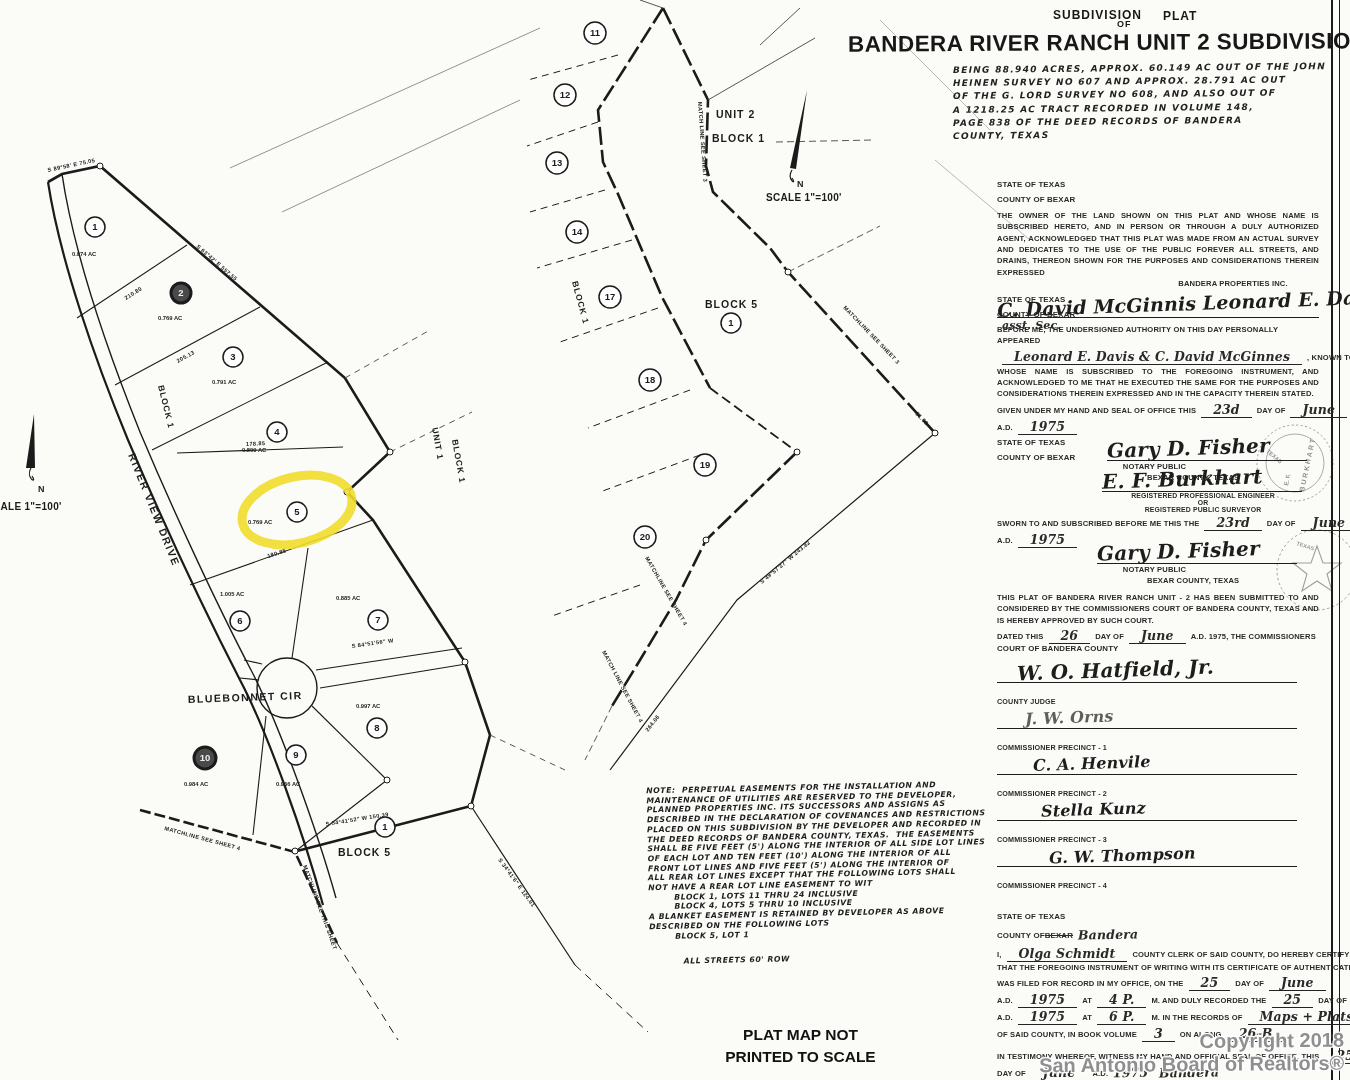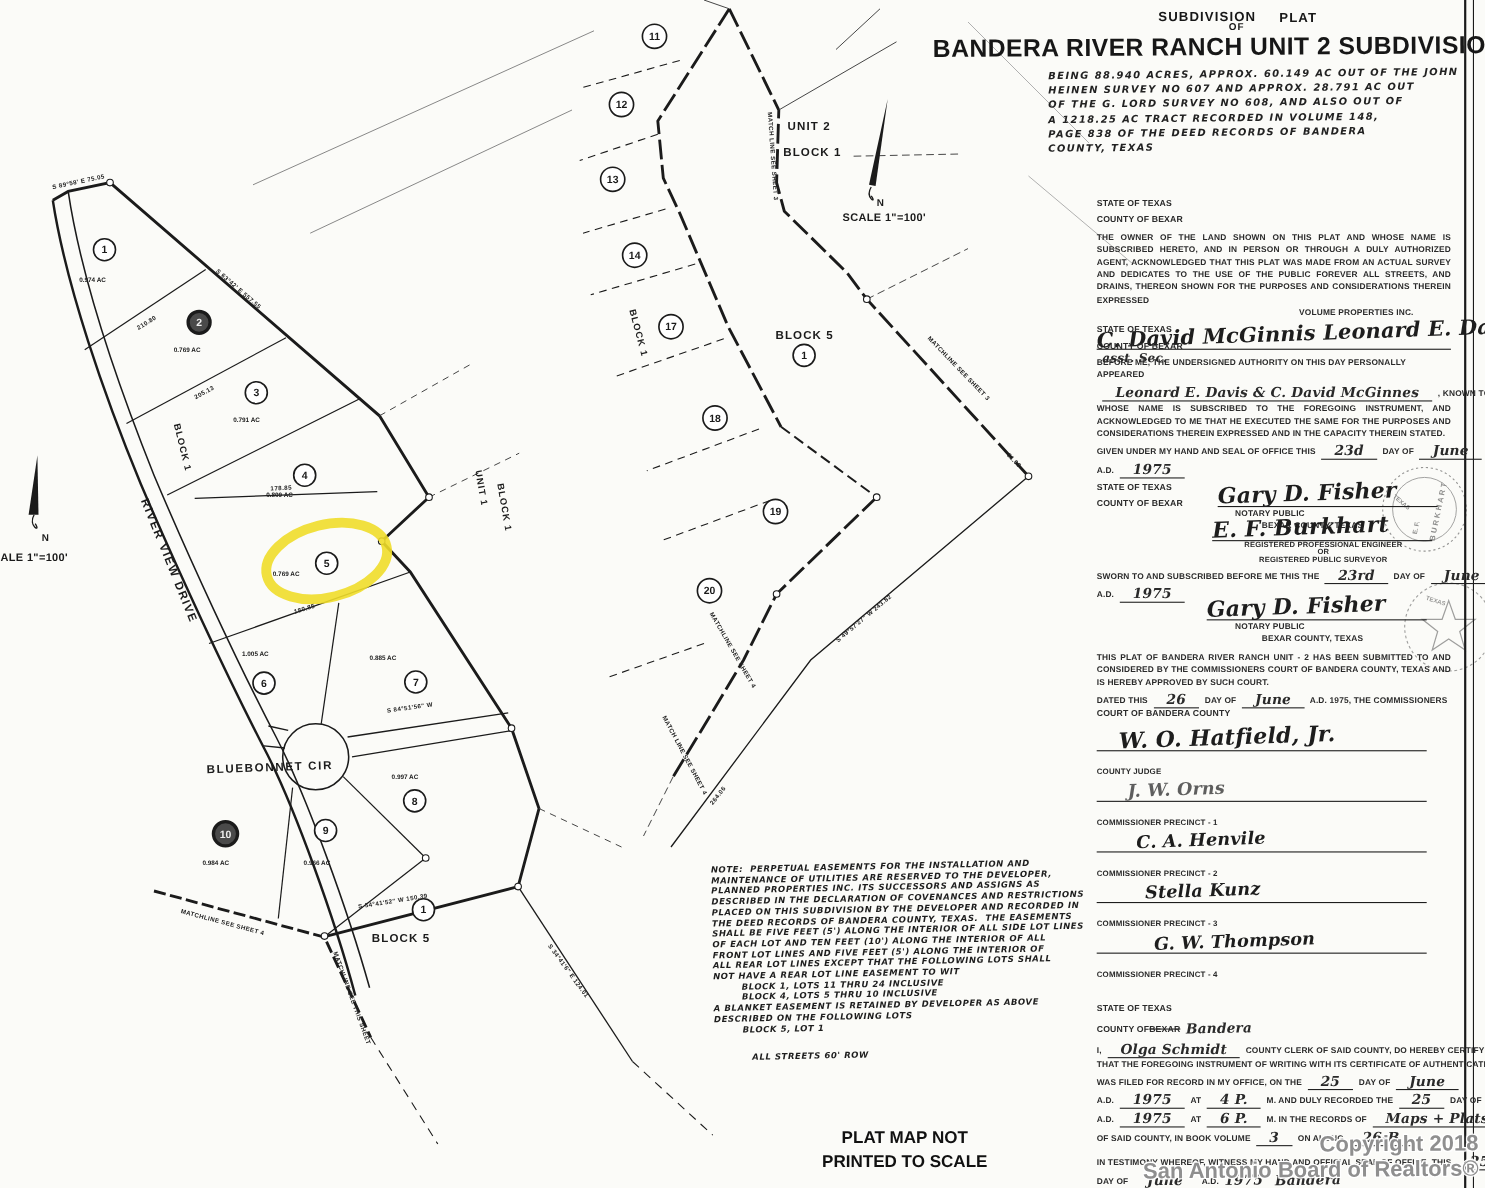--- a/index.html
+++ b/index.html
@@ -31,21 +31,21 @@
               letter-spacing:.4px;white-space:nowrap;transform:rotate(-.4deg);}
   #title-desc{position:absolute;left:108px;top:58px;width:380px;}
   .desc-line{font:italic 700 9px/13.2px "DejaVu Sans",sans-serif;letter-spacing:1.3px;
              color:#222;white-space:nowrap;transform:rotate(-.6deg);}
   
   #note-block{position:absolute;left:648px;top:783px;width:310px;transform:rotate(-1.2deg);}
   .note-line{font:italic 700 7.7px/9.7px "DejaVu Sans",sans-serif;letter-spacing:.55px;
              color:#1e1e1e;white-space:pre;}
   #streets-line{margin-top:16px;margin-left:34px;}
   
-  #footer-scale{position:absolute;left:715px;top:1024px;width:215px;text-align:center;
+  #footer-scale{position:absolute;left:693px;top:1024px;width:215px;text-align:center;
                 font:800 15.5px/22px "Liberation Sans",sans-serif;color:#111;}
   #watermark{position:absolute;right:6px;bottom:4px;text-align:right;
              font:800 20px/23px "Liberation Sans",sans-serif;color:#8f8f8f;
              text-shadow:-1px -1px 0 #fff,1px -1px 0 #fff,-1px 1px 0 #fff,1px 1px 0 #fff,0 0 3px #fff;
              transform:rotate(-.5deg);}
   
   .edge{position:absolute;top:0;height:1080px;background:#1a1a1a;}
 </style>
 </head>
 <body>
@@ -254,21 +254,21 @@
       <div class="desc-line">A 1218.25 AC TRACT RECORDED IN VOLUME 148,</div>
       <div class="desc-line">PAGE 838 OF THE DEED RECORDS OF BANDERA</div>
       <div class="desc-line">COUNTY, TEXAS</div>
     </div>
 </div>
 
 <div class="legal" style="left:997px;top:179px;">
   <div class="head">STATE OF TEXAS</div>
   <div class="head">COUNTY OF BEXAR</div>
   <div class="body-just">THE OWNER OF THE LAND SHOWN ON THIS PLAT AND WHOSE NAME IS SUBSCRIBED HERETO, AND IN PERSON OR THROUGH A DULY AUTHORIZED AGENT, ACKNOWLEDGED THAT THIS PLAT WAS MADE FROM AN ACTUAL SURVEY AND DEDICATES TO THE USE OF THE PUBLIC FOREVER ALL STREETS, AND DRAINS, THEREON SHOWN FOR THE PURPOSES AND CONSIDERATIONS THEREIN EXPRESSED</div>
-  <div style="text-align:center;padding-left:150px;font-weight:700;">VOLUME PROPERTIES INC.</div>
+  <div style="text-align:center;padding-left:150px;font-weight:700;">BANDERA PROPERTIES INC.</div>
   <div class="sigrow sig-underline" style="height:26px;">
     <span class="sig-script" style="font-size:19px;">C. David McGinnis   Leonard E. Davis, Pres.</span>
   </div>
   <div style="">
     <span class="seg-h" style="font-size:11px;">asst. Sec.</span>
   </div>
 </div>
 
 <div class="legal" style="left:997px;top:294px;">
   <div class="head">STATE OF TEXAS</div>

